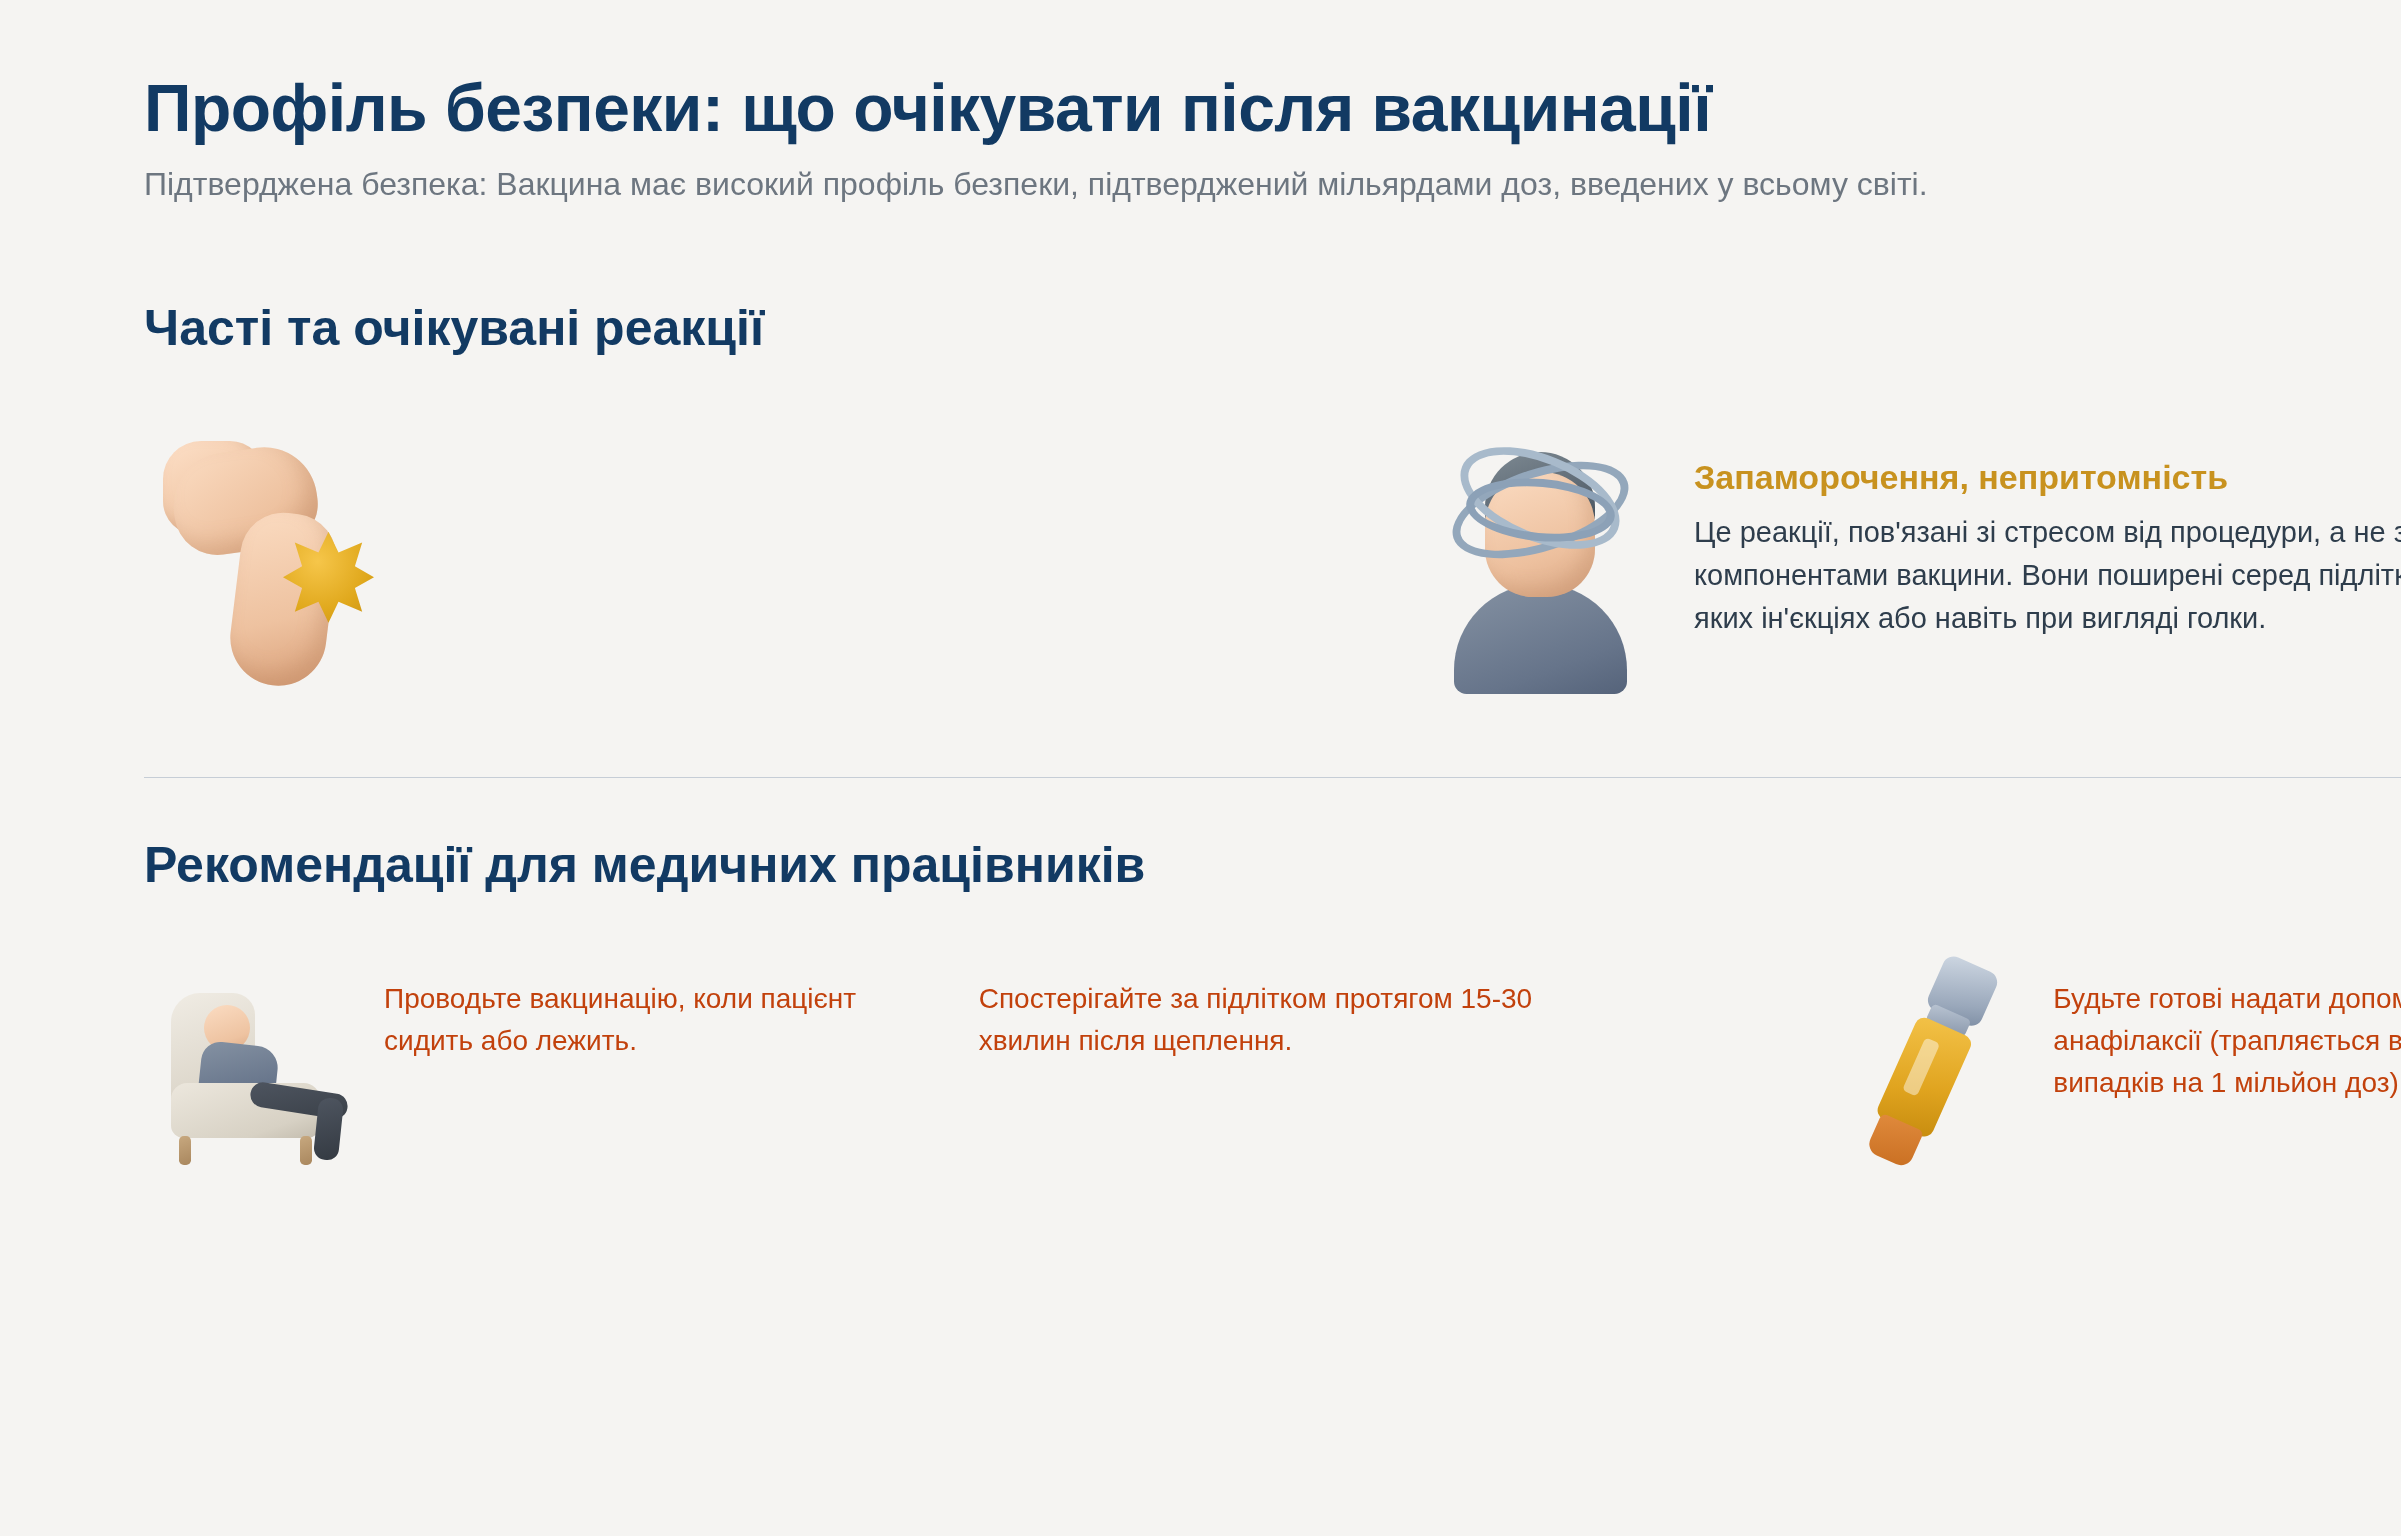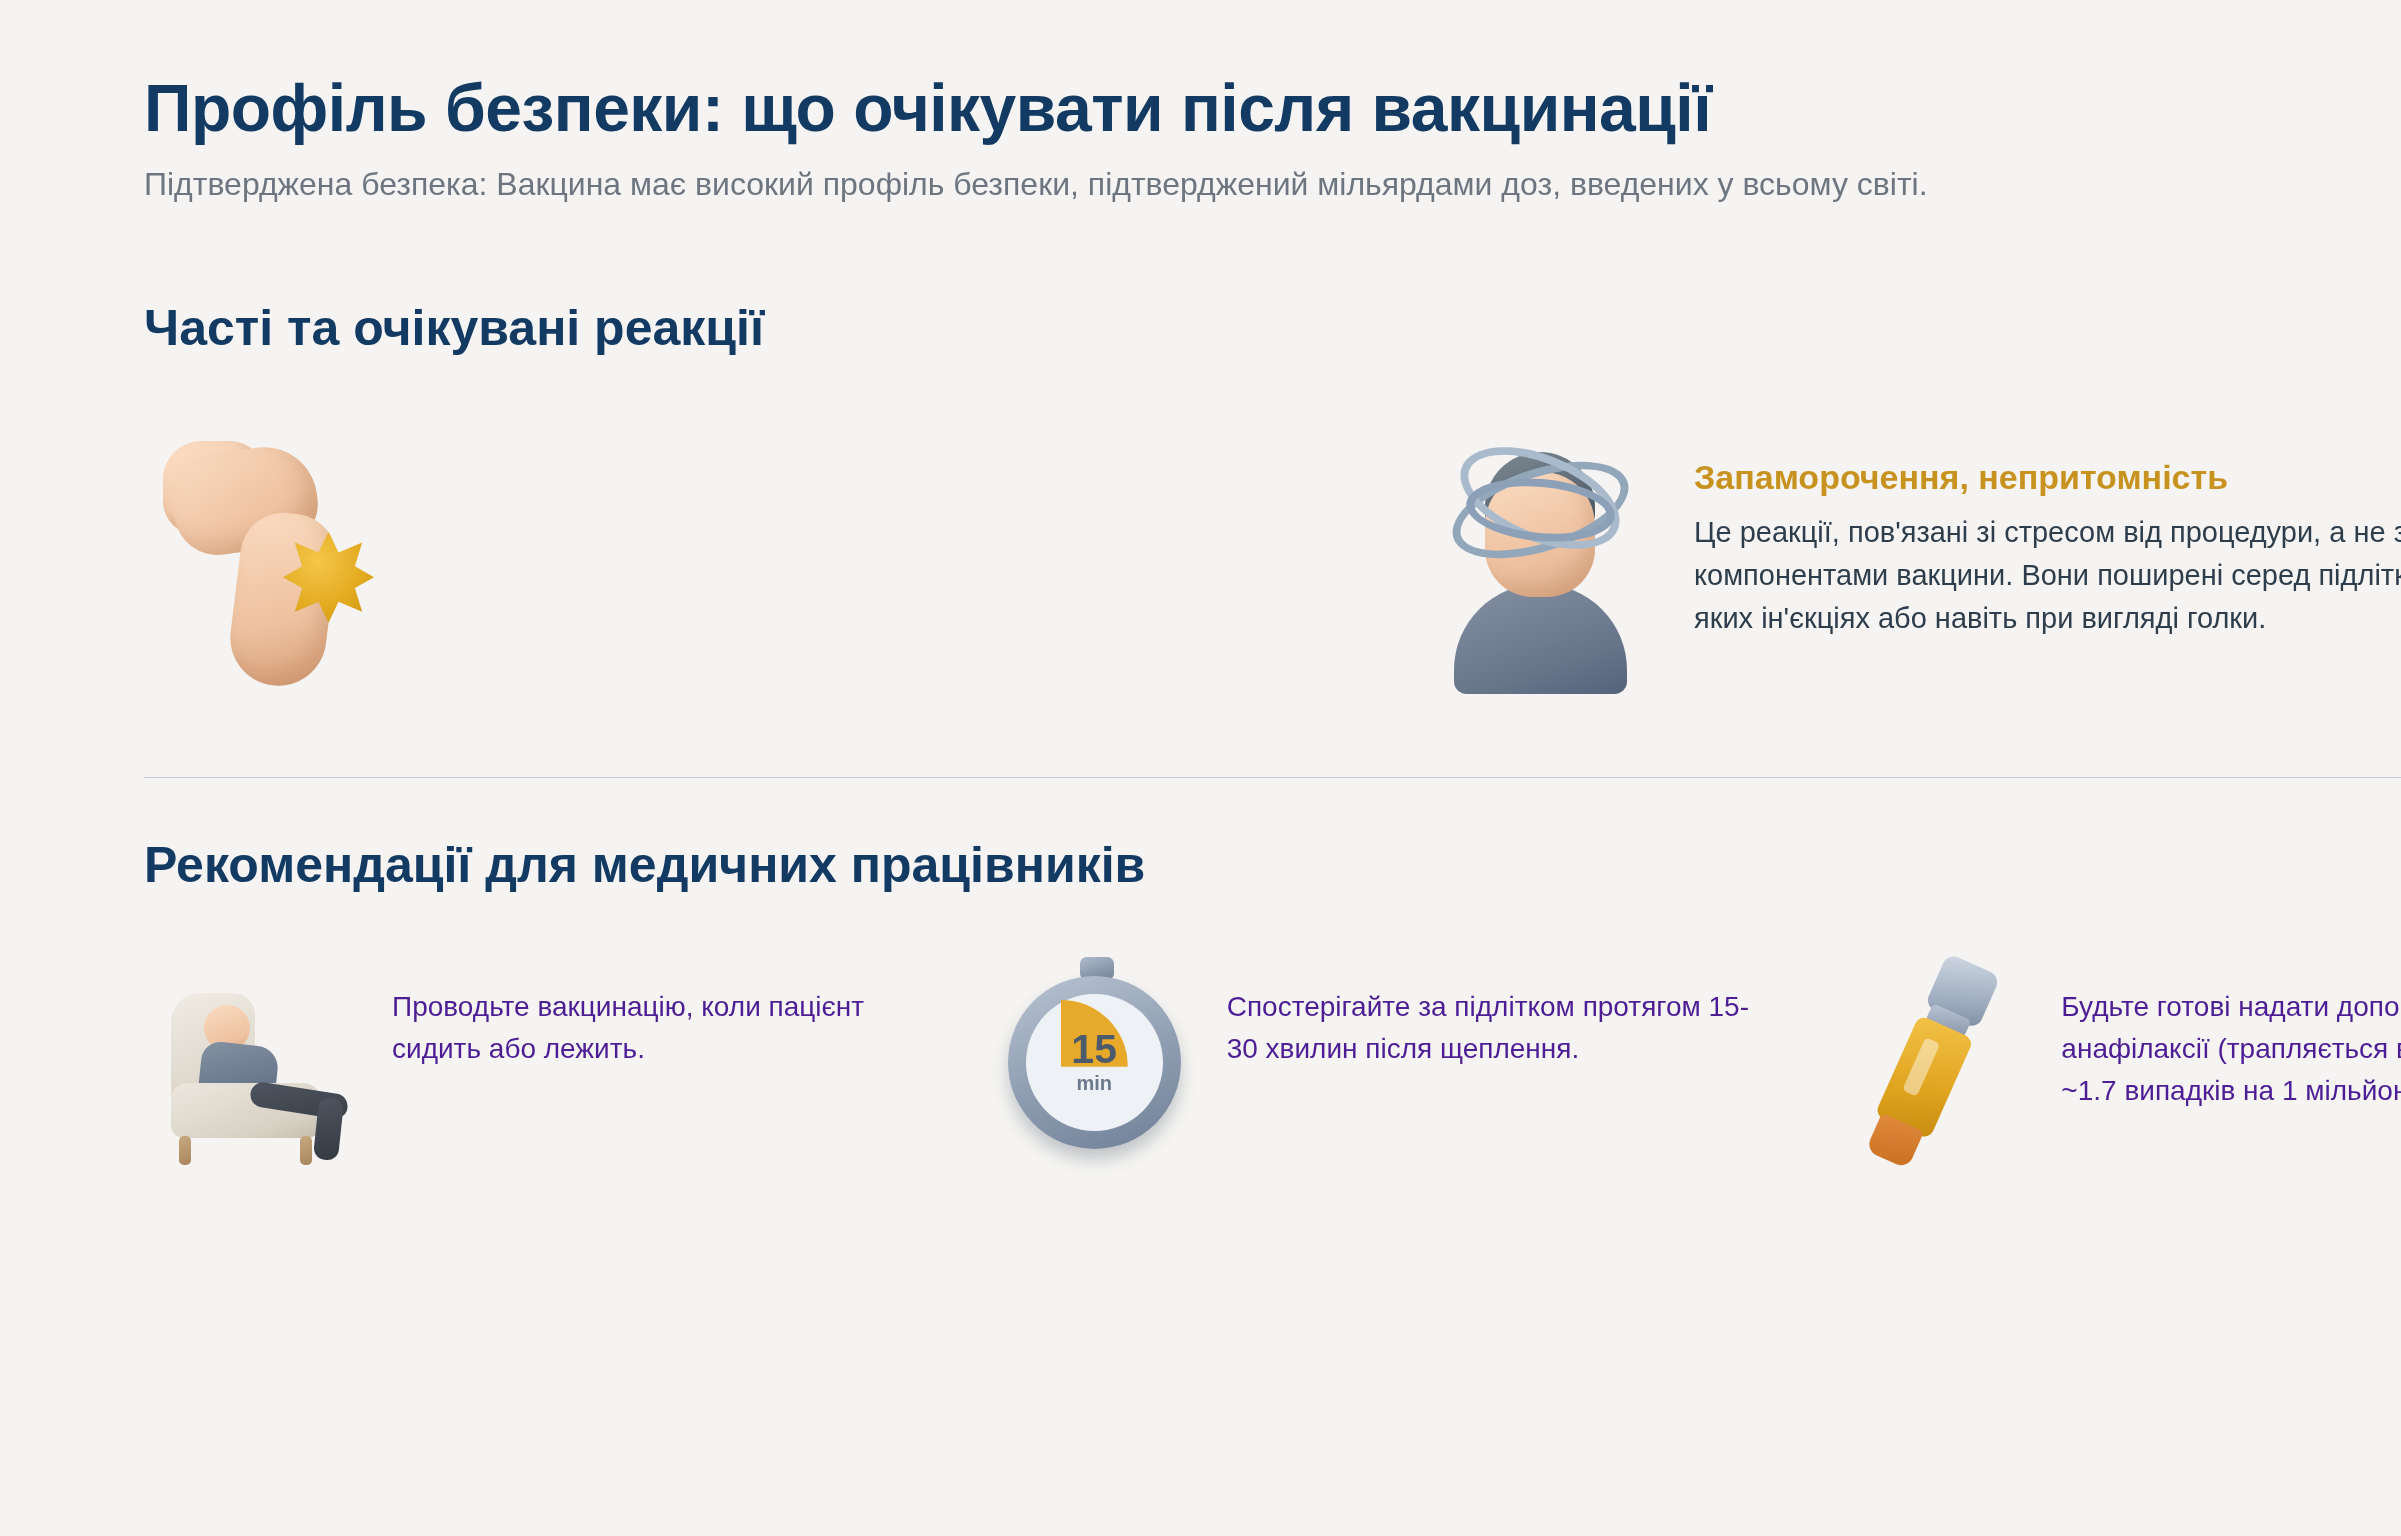--- a/index.html
+++ b/index.html
@@ -104,22 +104,22 @@
     align-items: flex-start;
   }
   .rec-art {
     flex: 0 0 221px;
     height: 226px;
     position: relative;
   }
   .rec-body {
     font-size: 28px;
     line-height: 1.5;
-    color: #4c1d95;
-    margin: 8px;
+    color: #c2410c;
+    margin: 0;
     padding-top: 26.4px;
     max-width: 600px;
   }
 
   
 
   
   .art-arm { position: absolute; left: 19px; top: 29px; width: 226px; height: 250px; }
   .art-arm .upper {
     position: absolute; left: 9.6px; top: 9.6px;
@@ -326,32 +326,20 @@
           <div class="legs"></div>
           <div class="shin"></div>
           <div class="leg1"></div>
           <div class="leg2"></div>
         </div>
       </div>
       <p class="rec-body">Проводьте вакцинацію, коли пацієнт сидить або лежить.</p>
     </div>
 
     <div class="rec-card">
-      <div class="rec-art">
-        <div class="art-timer">
-          <div class="crown"></div>
-          <div class="outer"></div>
-          <div class="inner"></div>
-          <div class="wedge"></div>
-          <div class="label">
-            <span class="big">15</span>
-            <span class="small">min</span>
-          </div>
-        </div>
-      </div>
       <p class="rec-body">Спостерігайте за підлітком протягом 15-30 хвилин після щеплення.</p>
     </div>
 
     <div class="rec-card">
       <div class="rec-art">
         <div class="art-pen">
           <div class="cap"></div>
           <div class="neck"></div>
           <div class="barrel"></div>
           <div class="window"></div>

